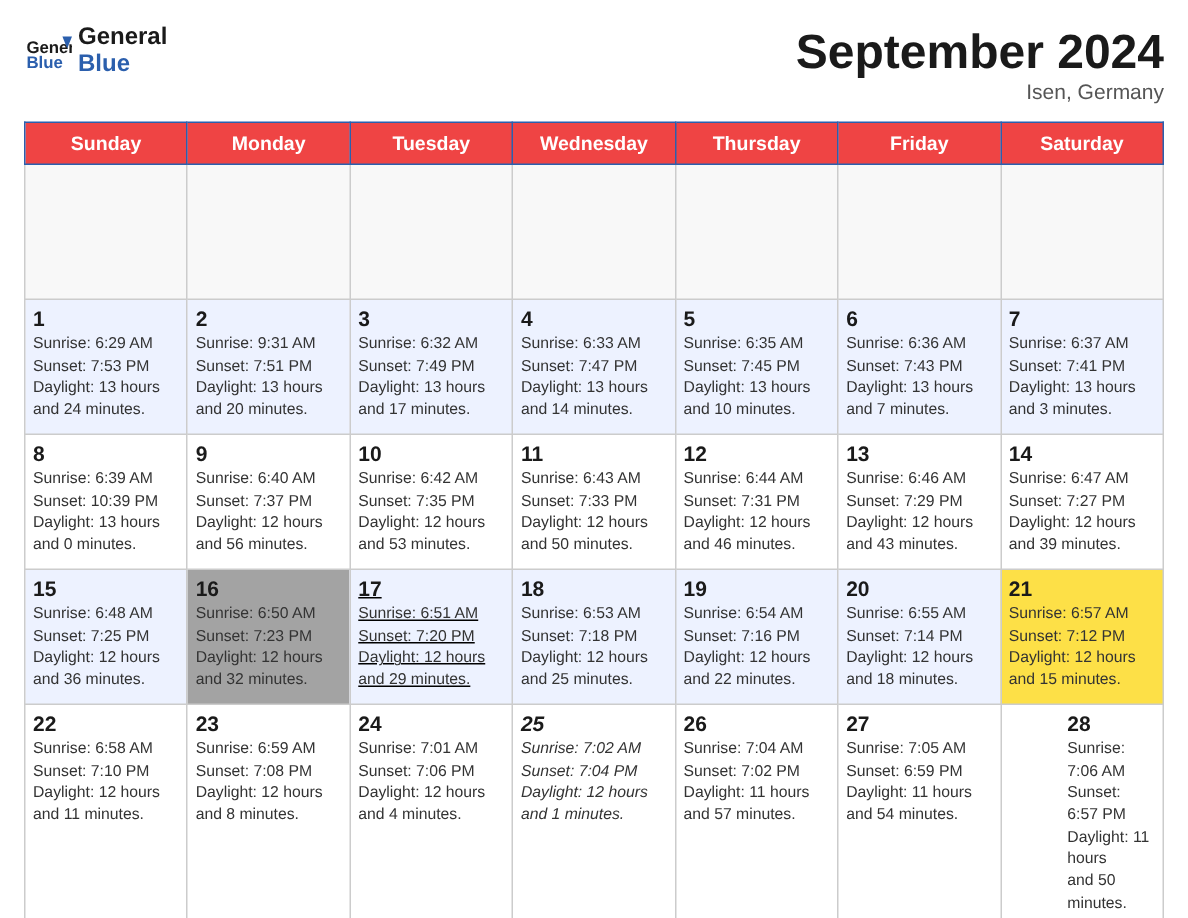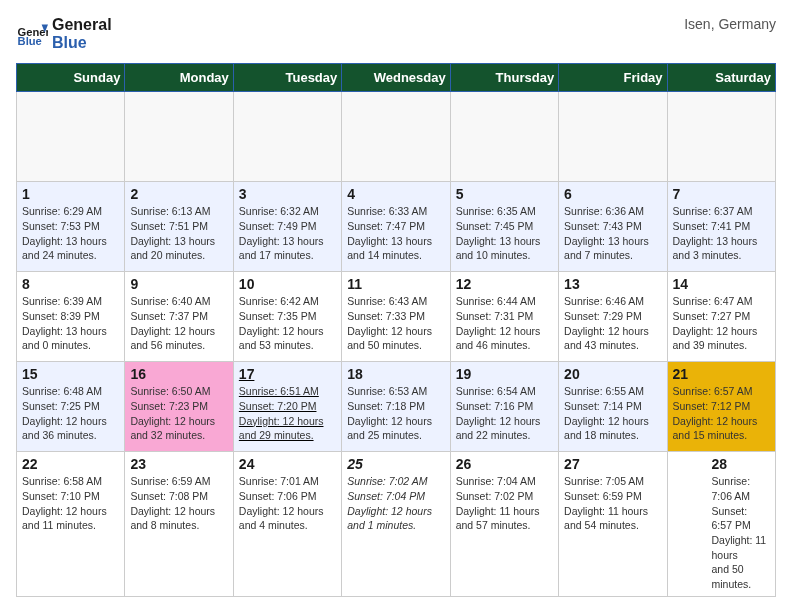--- a/index.html
+++ b/index.html
@@ -34,24 +34,24 @@
     .location {
       font-size: 14px;
       color: #555;
     }
     table {
       width: 100%;
       border-collapse: collapse;
       font-size: 11px;
     }
     thead th {
-      background: #14532d;
+      background: #ef4444;
       color: #fff;
       padding: 6px 4px;
-      text-align: right;
+      text-align: center;
       font-size: 13px;
       font-weight: bold;
       border: 1px solid #2b5fad;
     }
     td {
       border: 1px solid #ccc;
       vertical-align: top;
       padding: 4px 5px;
       width: 14.28%;
       min-height: 80px;
@@ -84,20 +84,21 @@
       <text x="2" y="22" font-size="14" font-weight="bold" fill="#1a1a1a">General</text>
       <text x="2" y="34" font-size="14" font-weight="bold" fill="#2b5fad">Blue</text>
       <polygon points="32,8 40,8 36,18" fill="#2b5fad"></polygon>
     </svg>
     <div style="line-height:1.1">
       <div style="font-size:16px;font-weight:bold;color:#1a1a1a;">General</div>
       <div style="font-size:16px;font-weight:bold;color:#2b5fad;">Blue</div>
     </div>
   </div>
   <div class="title-block">
+    <div class="month-title">September 2024</div>
     <div class="location">Isen, Germany</div>
   </div>
 </div>
 
 <table>
   <thead>
     <tr>
     <th>Sunday</th>
         <th>Monday</th>
         <th>Tuesday</th>
@@ -123,21 +124,21 @@
           <div class="day-info">
             <div>Sunrise: 6:29 AM</div>
             <div>Sunset: 7:53 PM</div>
             <div>Daylight: 13 hours</div>
             <div>and 24 minutes.</div>
           </div>
         </td>
         <td style="background: rgb(237, 242, 255);">
           <span class="day-num">2</span>
           <div class="day-info">
-            <div>Sunrise: 6:13 AM</div>
+            <div>Sunrise: 9:31 AM</div>
             <div>Sunset: 7:51 PM</div>
             <div>Daylight: 13 hours</div>
             <div>and 20 minutes.</div>
           </div>
         </td>
         <td style="background: rgb(237, 242, 255);">
           <span class="day-num">3</span>
           <div class="day-info">
             <div>Sunrise: 6:32 AM</div>
             <div>Sunset: 7:49 PM</div>
@@ -180,21 +181,21 @@
             <div>Daylight: 13 hours</div>
             <div>and 3 minutes.</div>
           </div>
         </td>
       </tr>
       <tr>
         <td style="background: rgb(255, 255, 255);">
           <span class="day-num">8</span>
           <div class="day-info">
             <div>Sunrise: 6:39 AM</div>
-            <div>Sunset: 8:39 PM</div>
+            <div>Sunset: 10:39 PM</div>
             <div>Daylight: 13 hours</div>
             <div>and 0 minutes.</div>
           </div>
         </td>
         <td style="background: rgb(255, 255, 255);">
           <span class="day-num">9</span>
           <div class="day-info">
             <div>Sunrise: 6:40 AM</div>
             <div>Sunset: 7:37 PM</div>
             <div>Daylight: 12 hours</div>
@@ -250,21 +251,21 @@
       <tr>
         <td style="background: rgb(237, 242, 255);">
           <span class="day-num">15</span>
           <div class="day-info">
             <div>Sunrise: 6:48 AM</div>
             <div>Sunset: 7:25 PM</div>
             <div>Daylight: 12 hours</div>
             <div>and 36 minutes.</div>
           </div>
         </td>
-        <td style="background: #f9a8d4;">
+        <td style="background: #a3a3a3;">
           <span class="day-num">16</span>
           <div class="day-info">
             <div>Sunrise: 6:50 AM</div>
             <div>Sunset: 7:23 PM</div>
             <div>Daylight: 12 hours</div>
             <div>and 32 minutes.</div>
           </div>
         </td>
         <td style="background: rgb(237, 242, 255); text-decoration: underline;">
           <span class="day-num">17</span>
@@ -295,21 +296,21 @@
         </td>
         <td style="background: rgb(237, 242, 255);">
           <span class="day-num">20</span>
           <div class="day-info">
             <div>Sunrise: 6:55 AM</div>
             <div>Sunset: 7:14 PM</div>
             <div>Daylight: 12 hours</div>
             <div>and 18 minutes.</div>
           </div>
         </td>
-        <td style="background: #eab308;">
+        <td style="background: #fde047;">
           <span class="day-num">21</span>
           <div class="day-info">
             <div>Sunrise: 6:57 AM</div>
             <div>Sunset: 7:12 PM</div>
             <div>Daylight: 12 hours</div>
             <div>and 15 minutes.</div>
           </div>
         </td>
       </tr>
       <tr>

